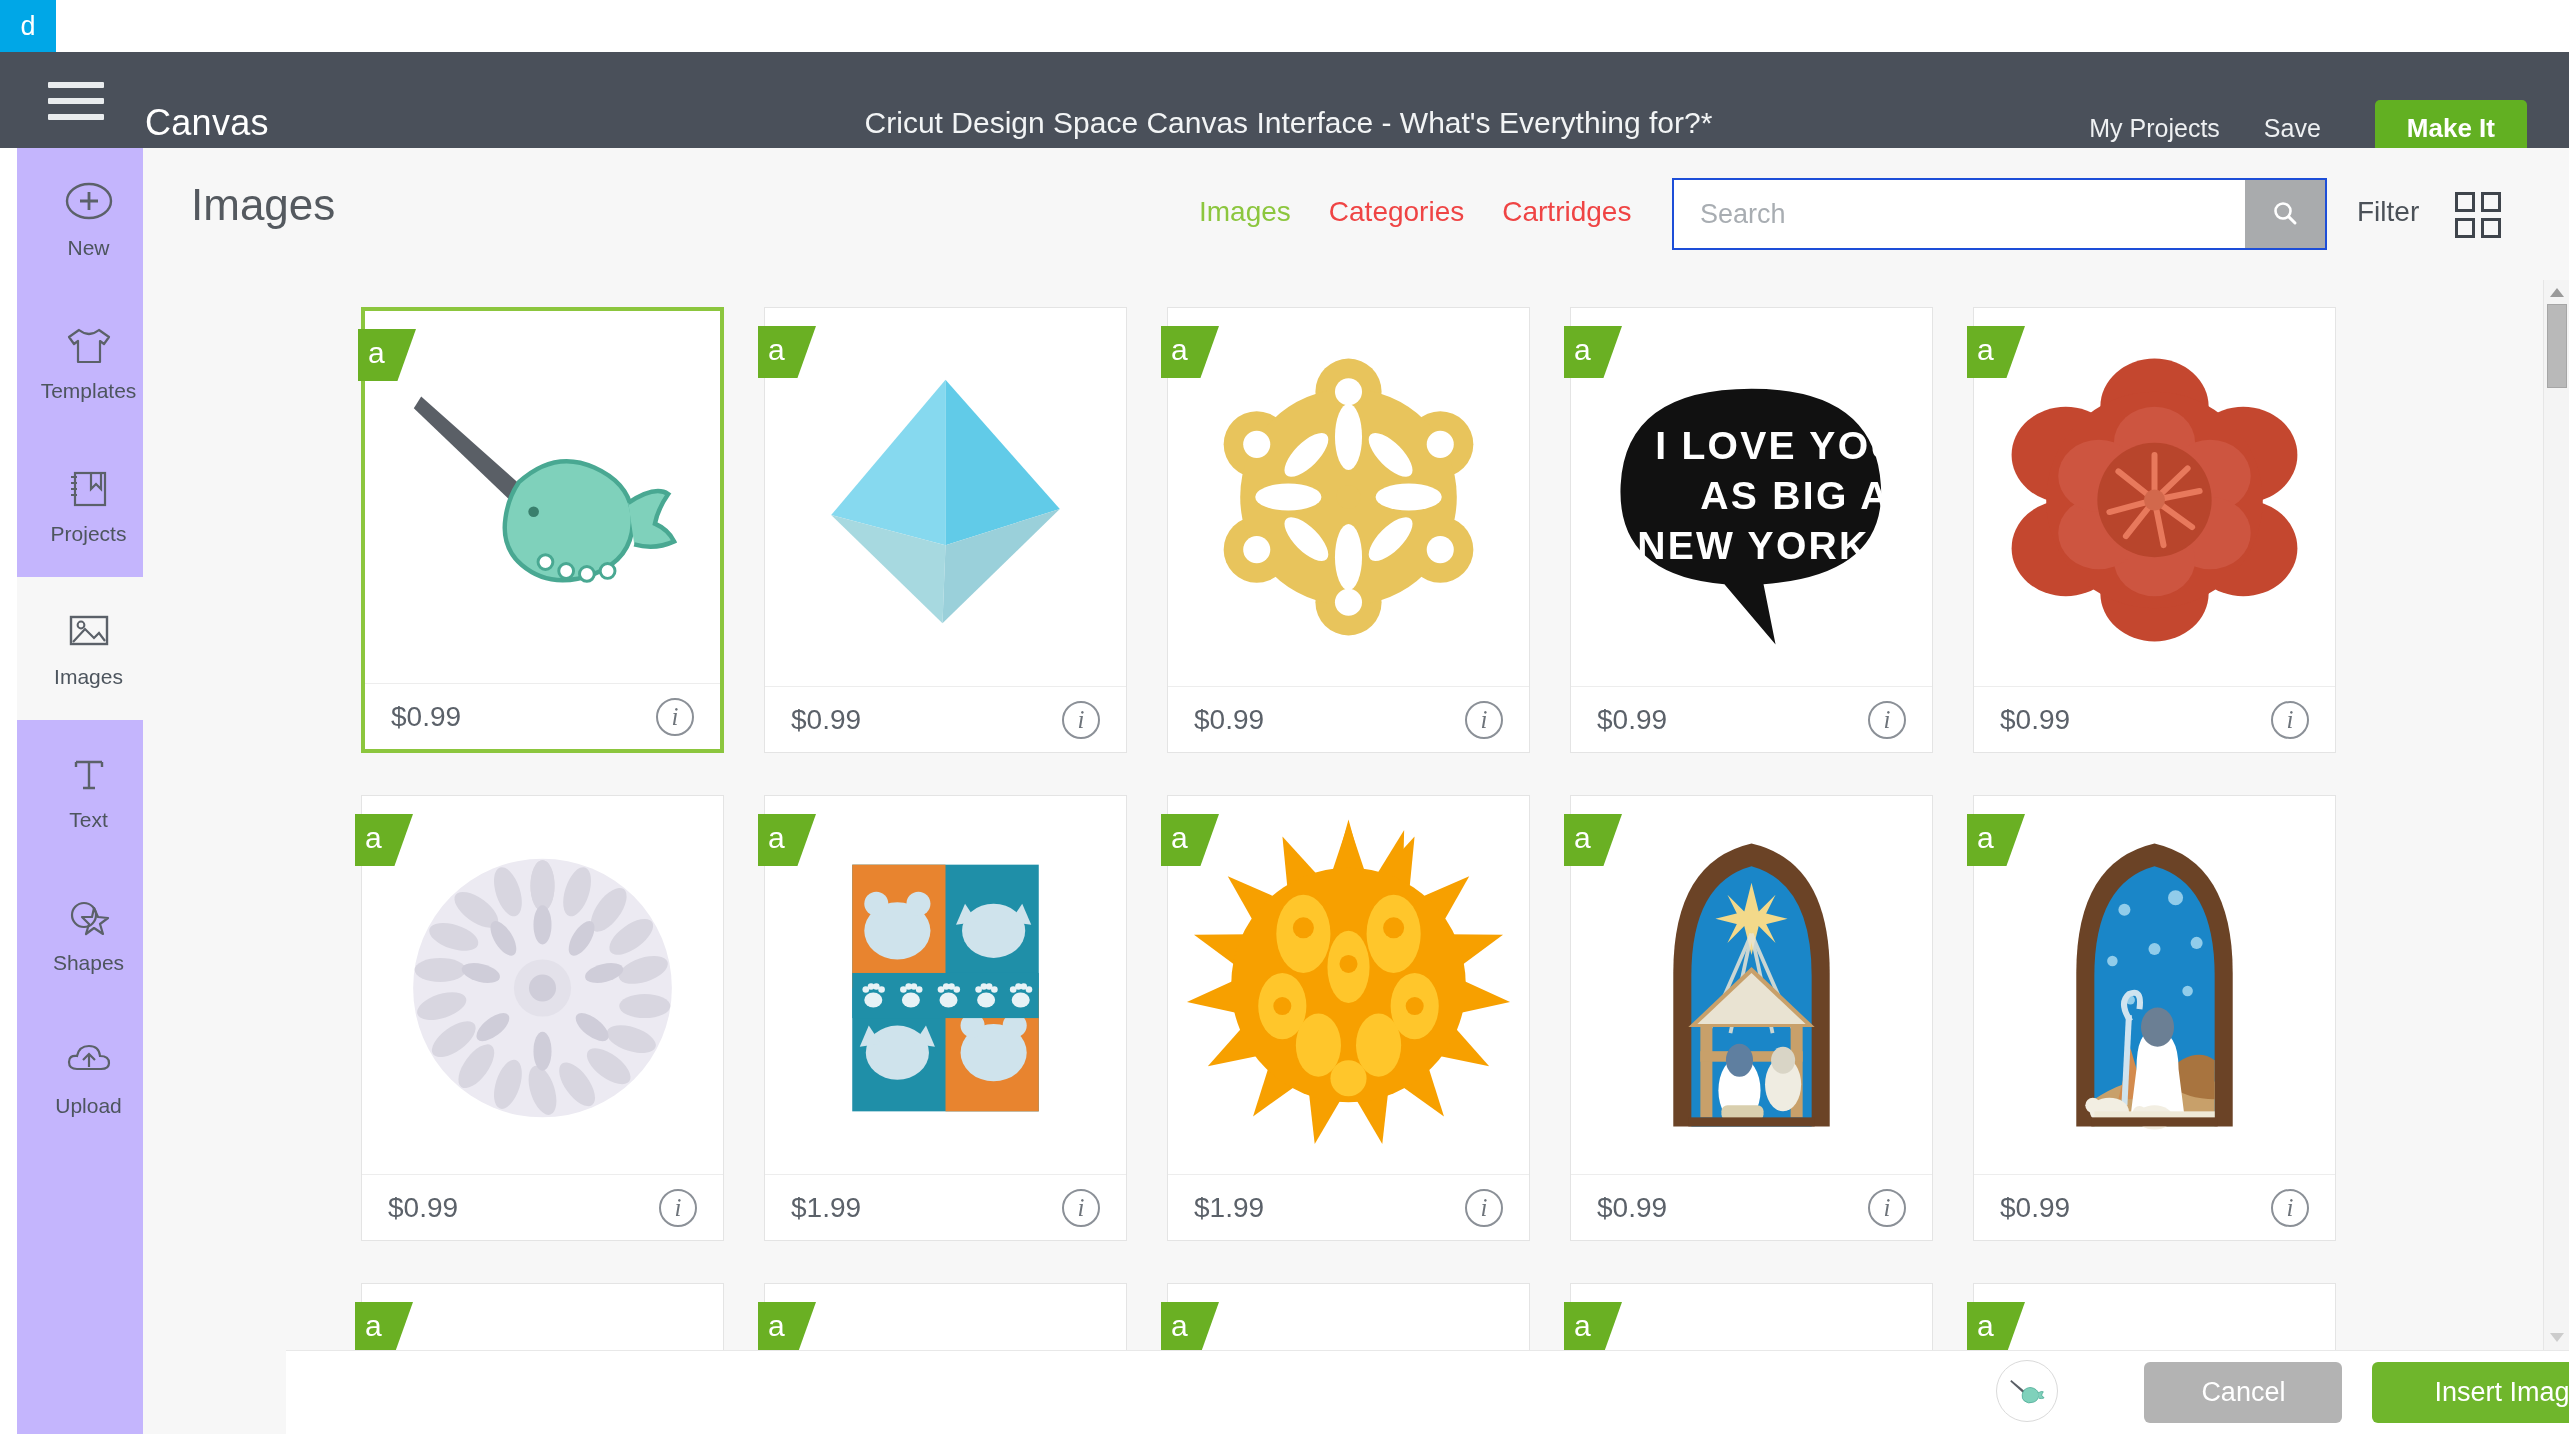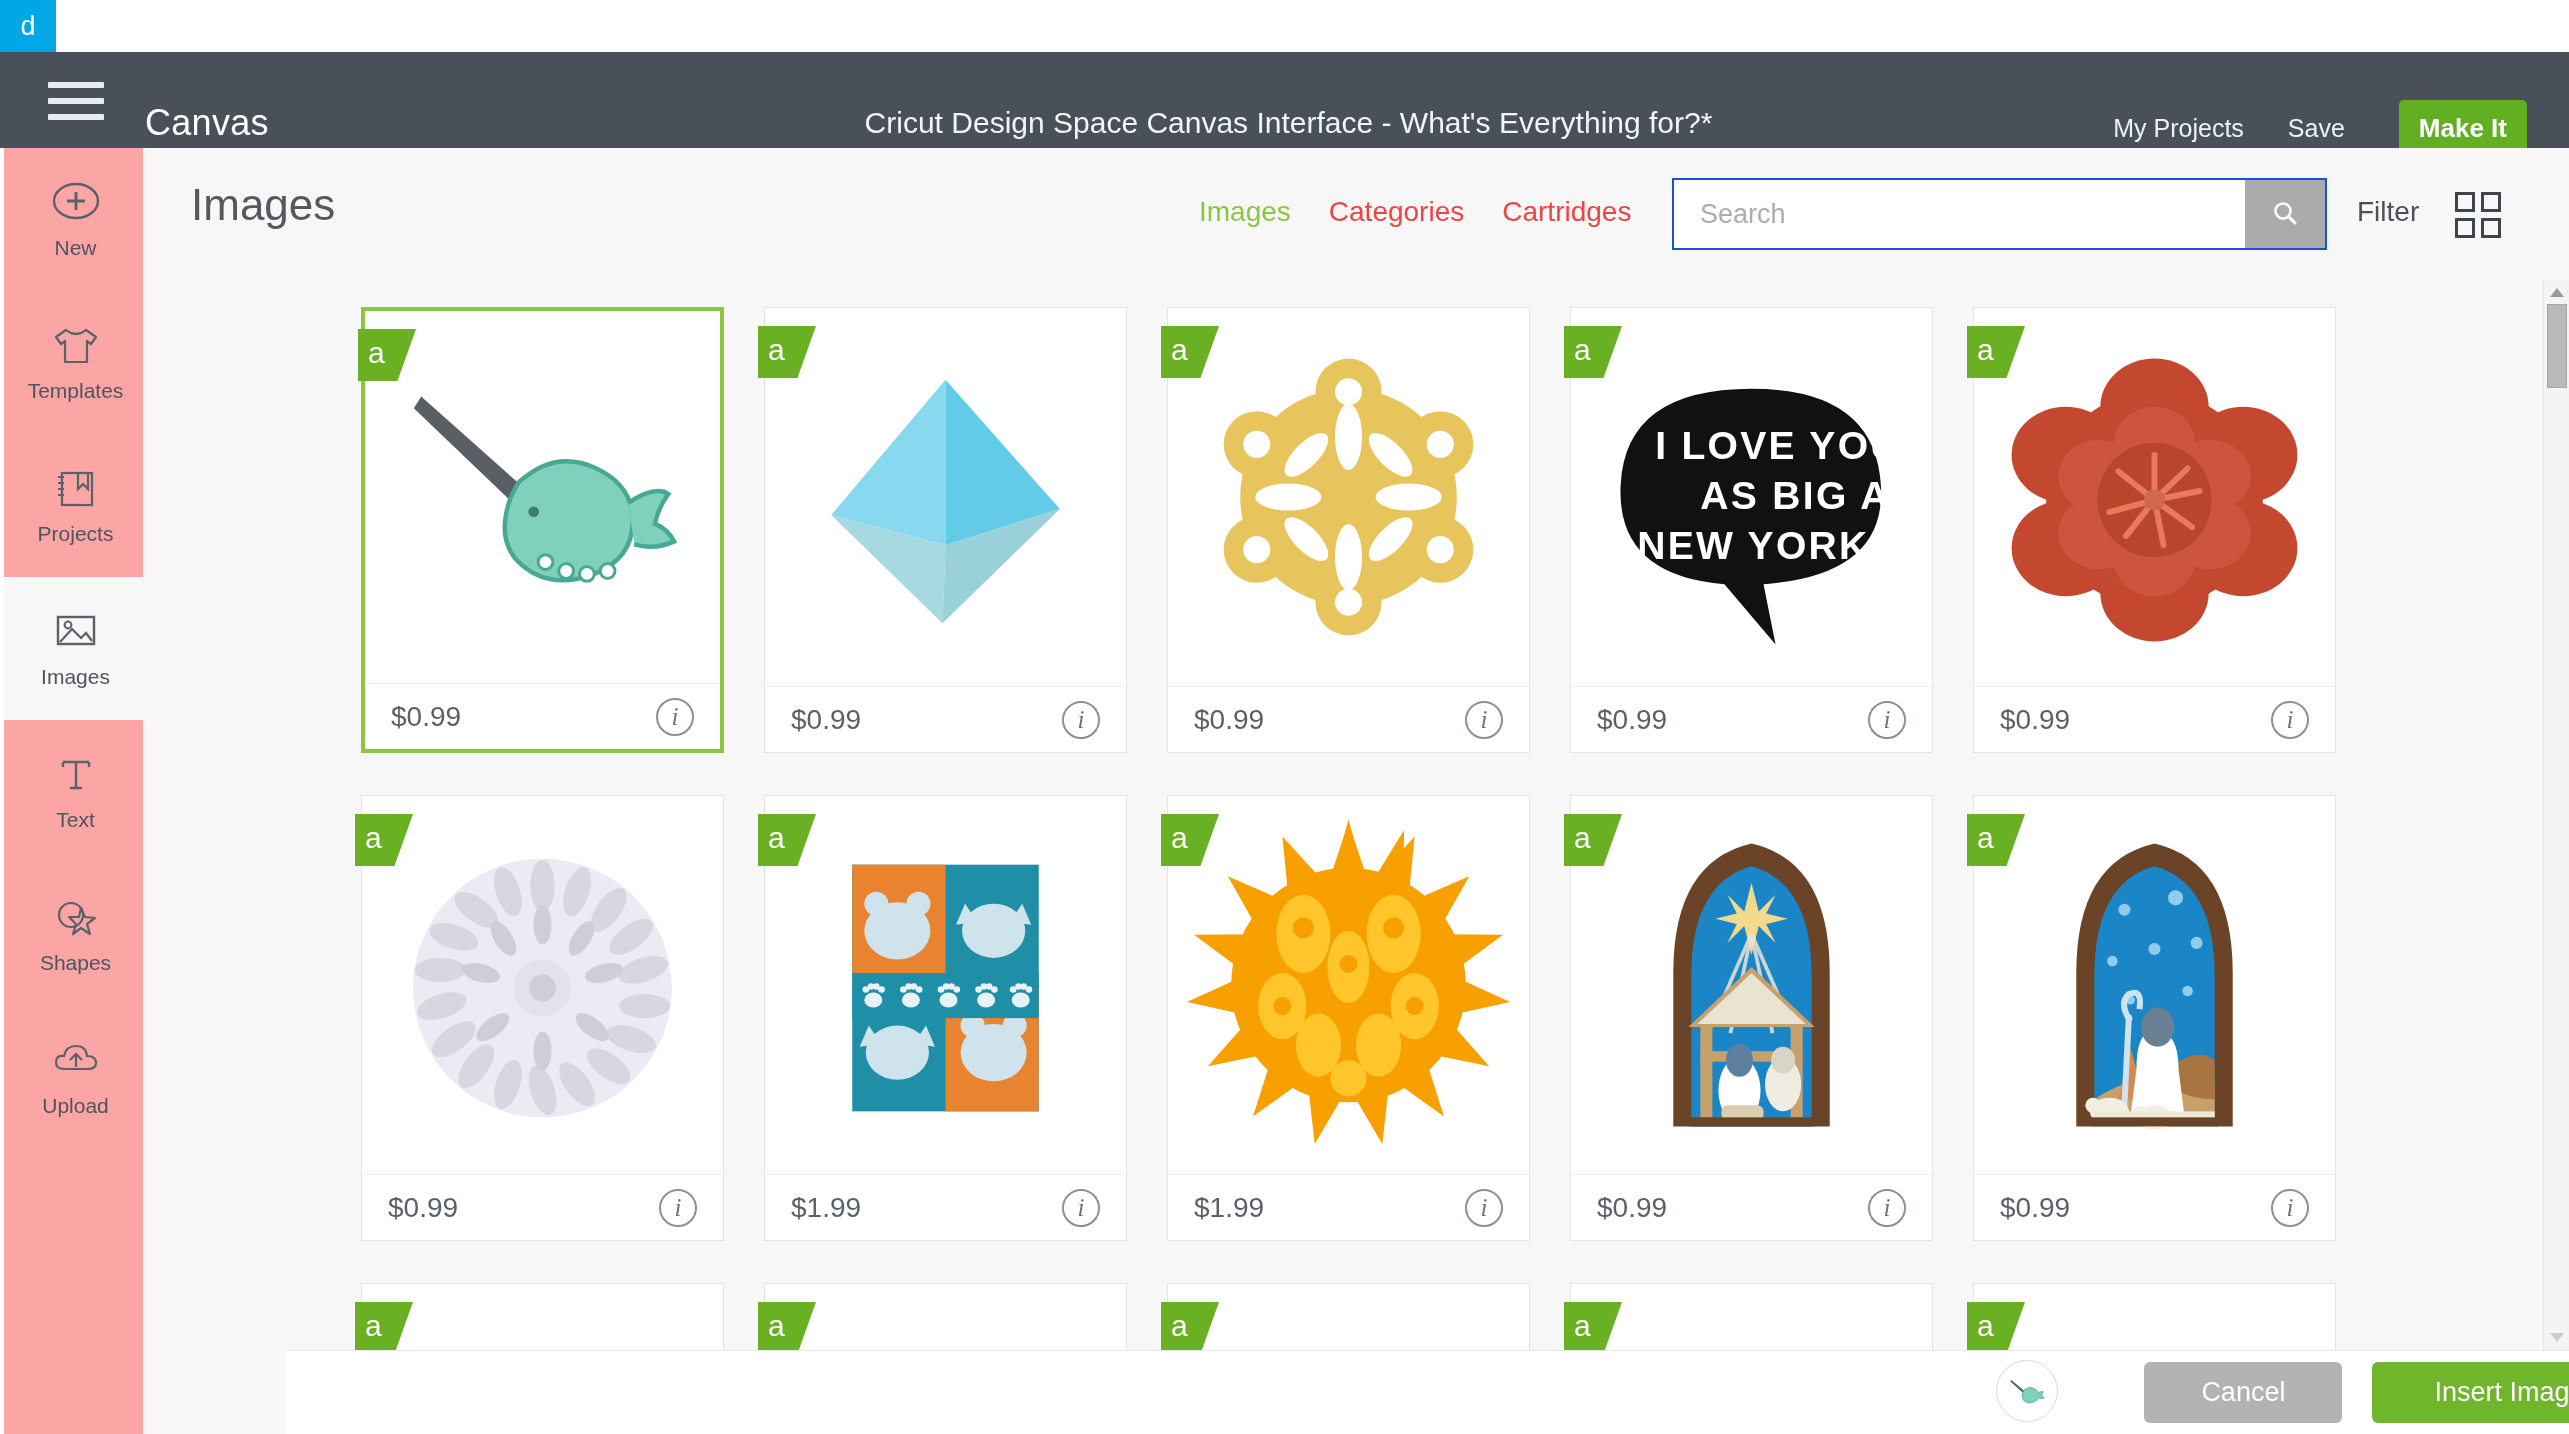--- a/index.html
+++ b/index.html
@@ -41,28 +41,28 @@
     position: absolute; left: 4px; top: 54px; width: 2569px;
     text-align: center; color: #f2f4f5; font-size: 30px;
   }
   .topbar-right {
     position: absolute; right: 42px; top: 48px;
     display: flex; align-items: center; gap: 44px;
   }
   .topbar-link { color: #eef0f2; font-size: 25px; cursor: pointer; }
   .make-it-btn {
     background: #62b022; color: #ffffff; font-size: 26px; font-weight: bold;
-    padding: 13px 20px; border: none; border-radius: 5px; cursor: pointer;
+    padding: 13px 32px; border: none; border-radius: 5px; cursor: pointer;
     margin-left: 10px;
   }
 
   
   .rail {
-    position: absolute; left: 4px; top: 148px; width: 143px; height: 1286px;
-    background: #fca5a5; border-right: 1px solid #cfcfcf;
+    position: absolute; left: 17px; top: 148px; width: 143px; height: 1286px;
+    background: #c4b5fd; border-right: 1px solid #cfcfcf;
   }
   .rail-item {
     width: 143px; height: 143px;
     display: flex; flex-direction: column; align-items: center; justify-content: center;
     gap: 9px; cursor: pointer;
   }
   .rail-item.active { background: #f7f7f7; }
   .rail-label { font-size: 21px; color: #4d555e; }
   .rail-icon { width: 52px; height: 48px; display: block; }
   .rail-icon svg { width: 100%; height: 100%; display: block; }

